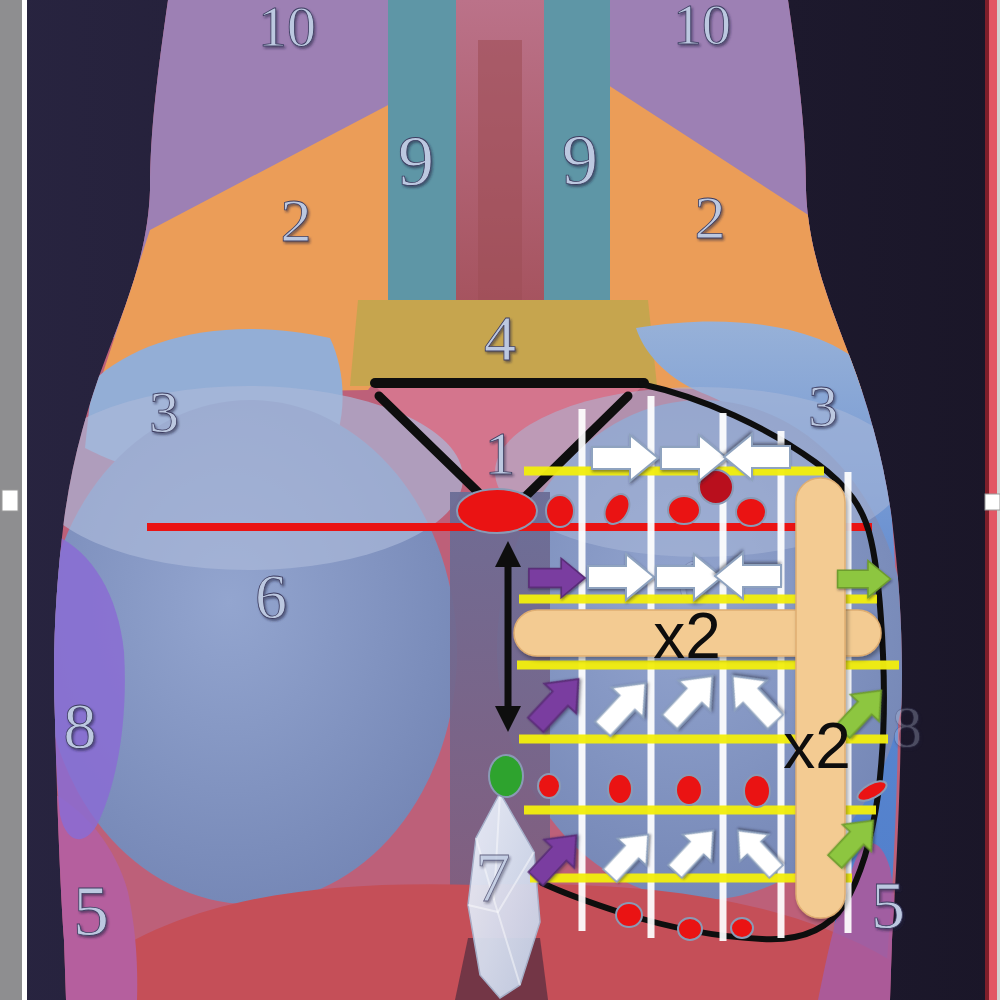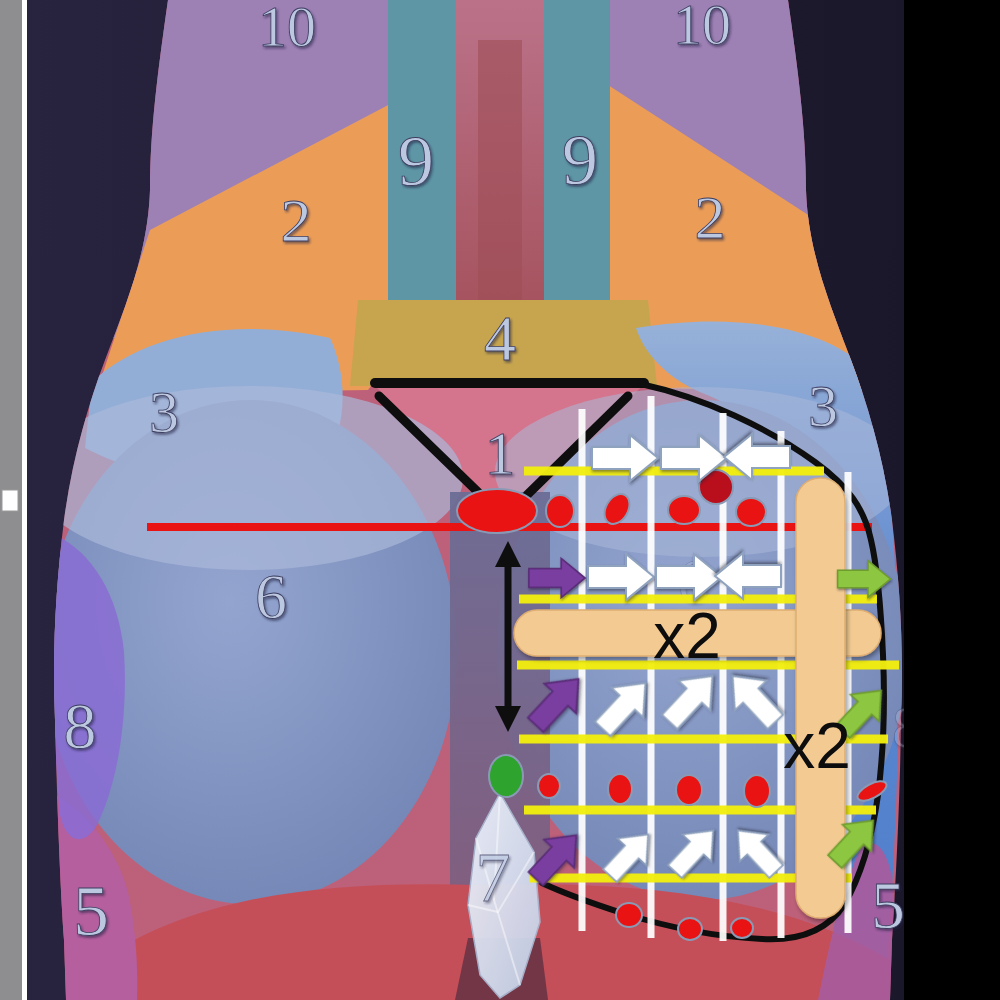--- a/index.html
+++ b/index.html
@@ -1,16 +1,16 @@
 <!DOCTYPE html>
 <html><head>
 <meta charset="utf-8">
 <style>
   html,body{margin:0;padding:0;background:#000;}
-  .stage{position:relative;width:904px;height:1000px;overflow:hidden;text-align:right;}
+  .stage{position:relative;width:1000px;height:1000px;overflow:hidden;text-align:right;}
   svg{display:block;width:1000px;height:1000px;}
   .zone-num{
     font-family:"Liberation Serif","DejaVu Serif",serif;
     fill:#bcc8e0;stroke:#3c3c60;stroke-width:.8px;
     text-anchor:middle;
   }
   .x2-label{
     font-family:"Liberation Sans","DejaVu Sans",sans-serif;
     fill:#0d0d0d;text-anchor:middle;
   }

